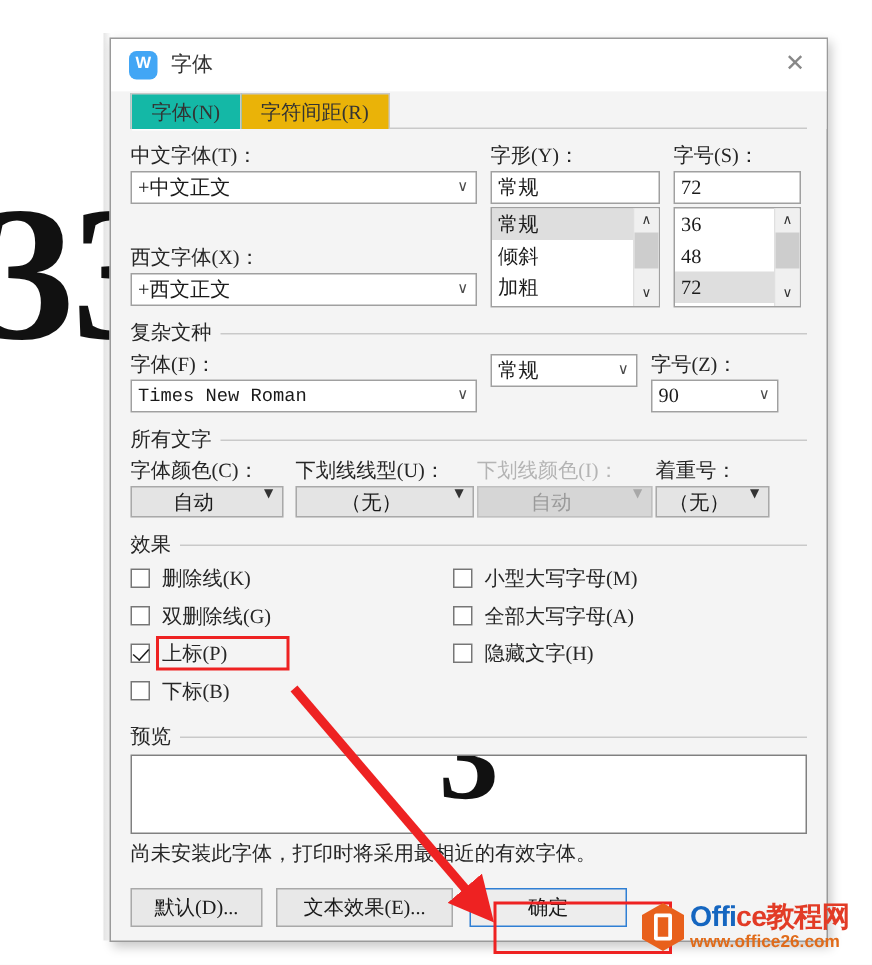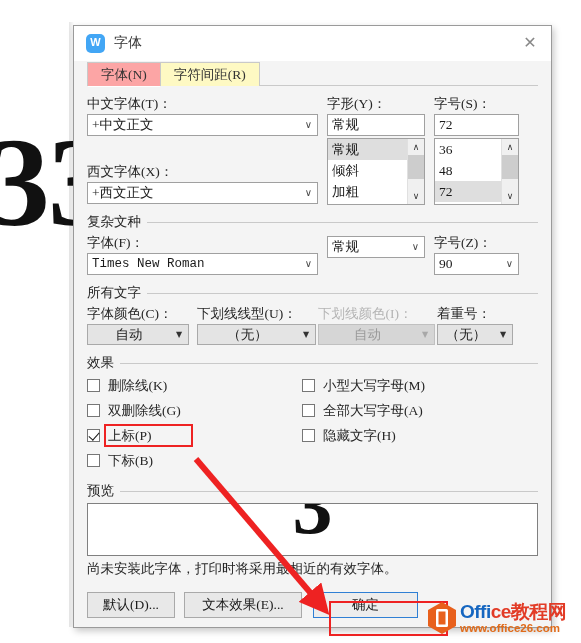--- a/index.html
+++ b/index.html
@@ -64,23 +64,23 @@
     padding-left:13px;box-sizing:border-box;position:relative;
   }
   #tabs:after{
     content:"";position:absolute;left:13px;right:13px;bottom:0;
     height:1px;background:#c9c9c9;
   }
   .tab{
     height:24px;line-height:24px;padding:0 13px;font-size:13.5px;
     color:#333;border:1px solid #c9c9c9;border-bottom:none;
     margin-right:-1px;position:relative;z-index:2;cursor:pointer;
-    background:#fef9c3;box-sizing:border-box;
-  }
-  .tab.active{background:#fca5a5;z-index:3;}
+    background:#eab308;box-sizing:border-box;
+  }
+  .tab.active{background:#14b8a6;z-index:3;}
   .tab.active:after{
     content:"";position:absolute;left:0;right:0;bottom:-1px;height:1px;background:#fff;
   }
 
   
   #body{padding:7px 13px 0 13px;box-sizing:border-box;}
 
   .row{display:flex;}
   .lbl{font-size:13.5px;color:#262626;line-height:17px;white-space:nowrap;}
   .lbl.dim{color:#b4b4b4;}
@@ -124,21 +124,21 @@
   .sbar .thumb{position:absolute;left:0;right:0;top:0;height:24px;background:#cdcdcd;cursor:pointer;}
 
   
   .grp{display:flex;align-items:center;}
   .grp .gtxt{font-size:13.5px;color:#262626;white-space:nowrap;padding-right:6px;}
   .grp .grule{flex:1;height:1px;background:#c9c9c9;}
 
   
   .flat{
     height:21px;border:1px solid #a9a9a9;background:#e4e4e4;
-    display:flex;align-items:center;box-sizing:border-box;
+    display:flex;align-items:flex-start;box-sizing:border-box;
   }
   .flat .fv{flex:1;text-align:center;font-size:13.5px;color:#1a1a1a;line-height:19px;}
   .flat .fc{width:18px;text-align:center;font-size:8px;color:#333;font-family:"DejaVu Sans",sans-serif;line-height:1;}
   .flat.disabled{background:#d6d6d6;border-color:#c0c0c0;}
   .flat.disabled .fv{color:#9a9a9a;}
   .flat.disabled .fc{color:#a8a8a8;}
 
   
   .cbrow{display:flex;align-items:center;height:21px;cursor:pointer;text-align:center;}
   .cbox{
@@ -234,21 +234,21 @@
           <div class="val">+中文正文</div>
           <div class="caret">∨</div>
         </div>
         <div class="lbl" style="margin-top:27px;">西文字体(X)：</div>
         <div class="combo" style="margin-top:2px;">
           <div class="val">+西文正文</div>
           <div class="caret">∨</div>
         </div>
       </div>
 
-      <div style="width:98px;margin-left:9px;">
+      <div style="width:113px;margin-left:9px;">
         <div class="lbl">字形(Y)：</div>
         <div class="combo" style="margin-top:2px;">
           <div class="val">常规</div>
         </div>
         <div class="listbox" style="margin-top:2px;height:67px;">
           <div class="inner">
             <div class="items">
               <div class="li sel">常规</div>
               <div class="li">倾斜</div>
               <div class="li">加粗</div>

